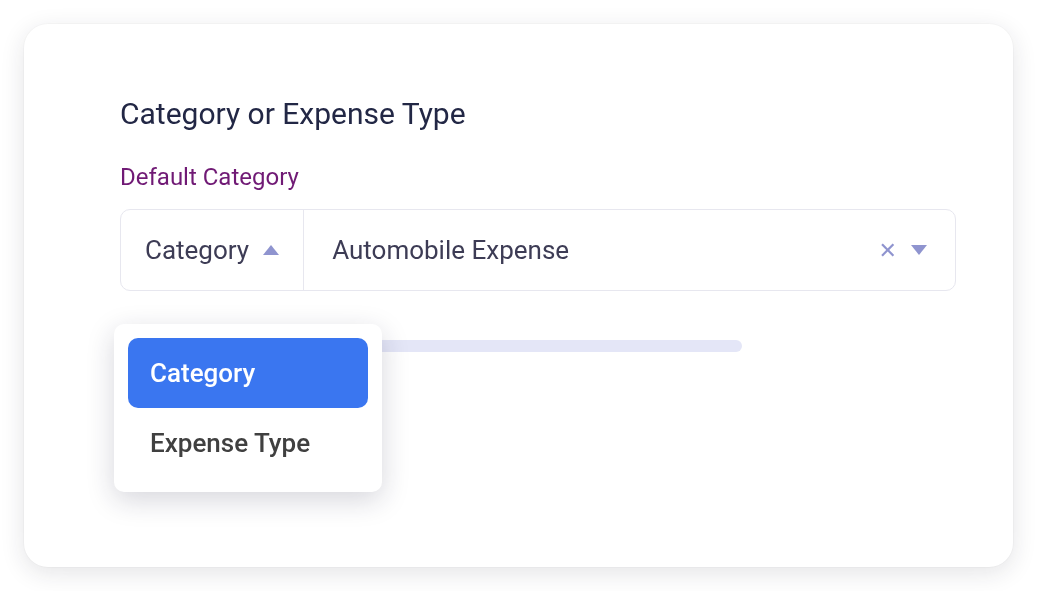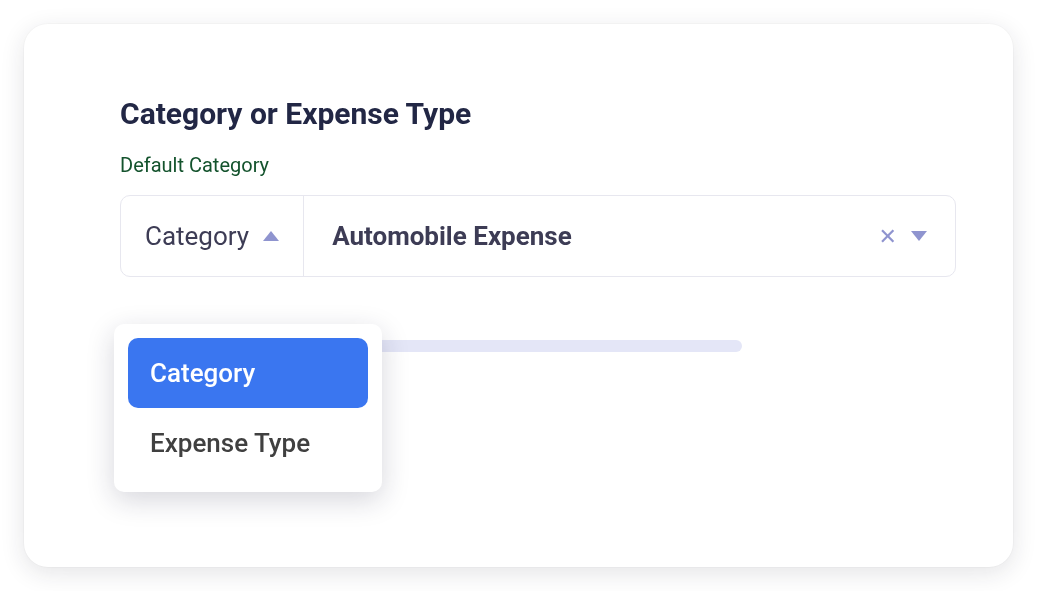--- a/index.html
+++ b/index.html
@@ -12,29 +12,29 @@
     width: 989px;
     height: 543px;
     background: #fff;
     border-radius: 24px;
     box-shadow: 0 6px 24px rgba(30,30,50,0.12), 0 0 0 1px rgba(0,0,0,0.02);
     padding: 72px 96px 48px 96px;
   }
 
   .section-title {
     font-size: 30px;
-    font-weight: 700;
+    font-weight: 400;
     color: #222745;
-    margin-bottom: 22px;
+    margin-bottom: 32px;
   }
 
   .field-label {
-    font-size: 20px;
+    font-size: 24px;
     font-weight: 400;
-    color: #14532d;
+    color: #701a75;
     margin-bottom: 18px;
   }
 
   .select-row {
     display: flex;
     align-items: stretch;
     width: 836px;
     height: 82px;
     border: 1.5px solid #e7e7ef;
     border-radius: 10px;
@@ -72,21 +72,20 @@
     flex: 1;
     display: flex;
     align-items: center;
     padding: 0 28px;
     cursor: pointer;
   }
   .value-txt {
     flex: 1;
     font-size: 26px;
     color: #3d3c55;
-    font-weight: bold;
   }
   .clear-x {
     font-size: 22px;
     font-weight: 300;
     color: #8f94cf;
     margin-right: 14px;
     cursor: pointer;
   }
 
   .progress-bar {

